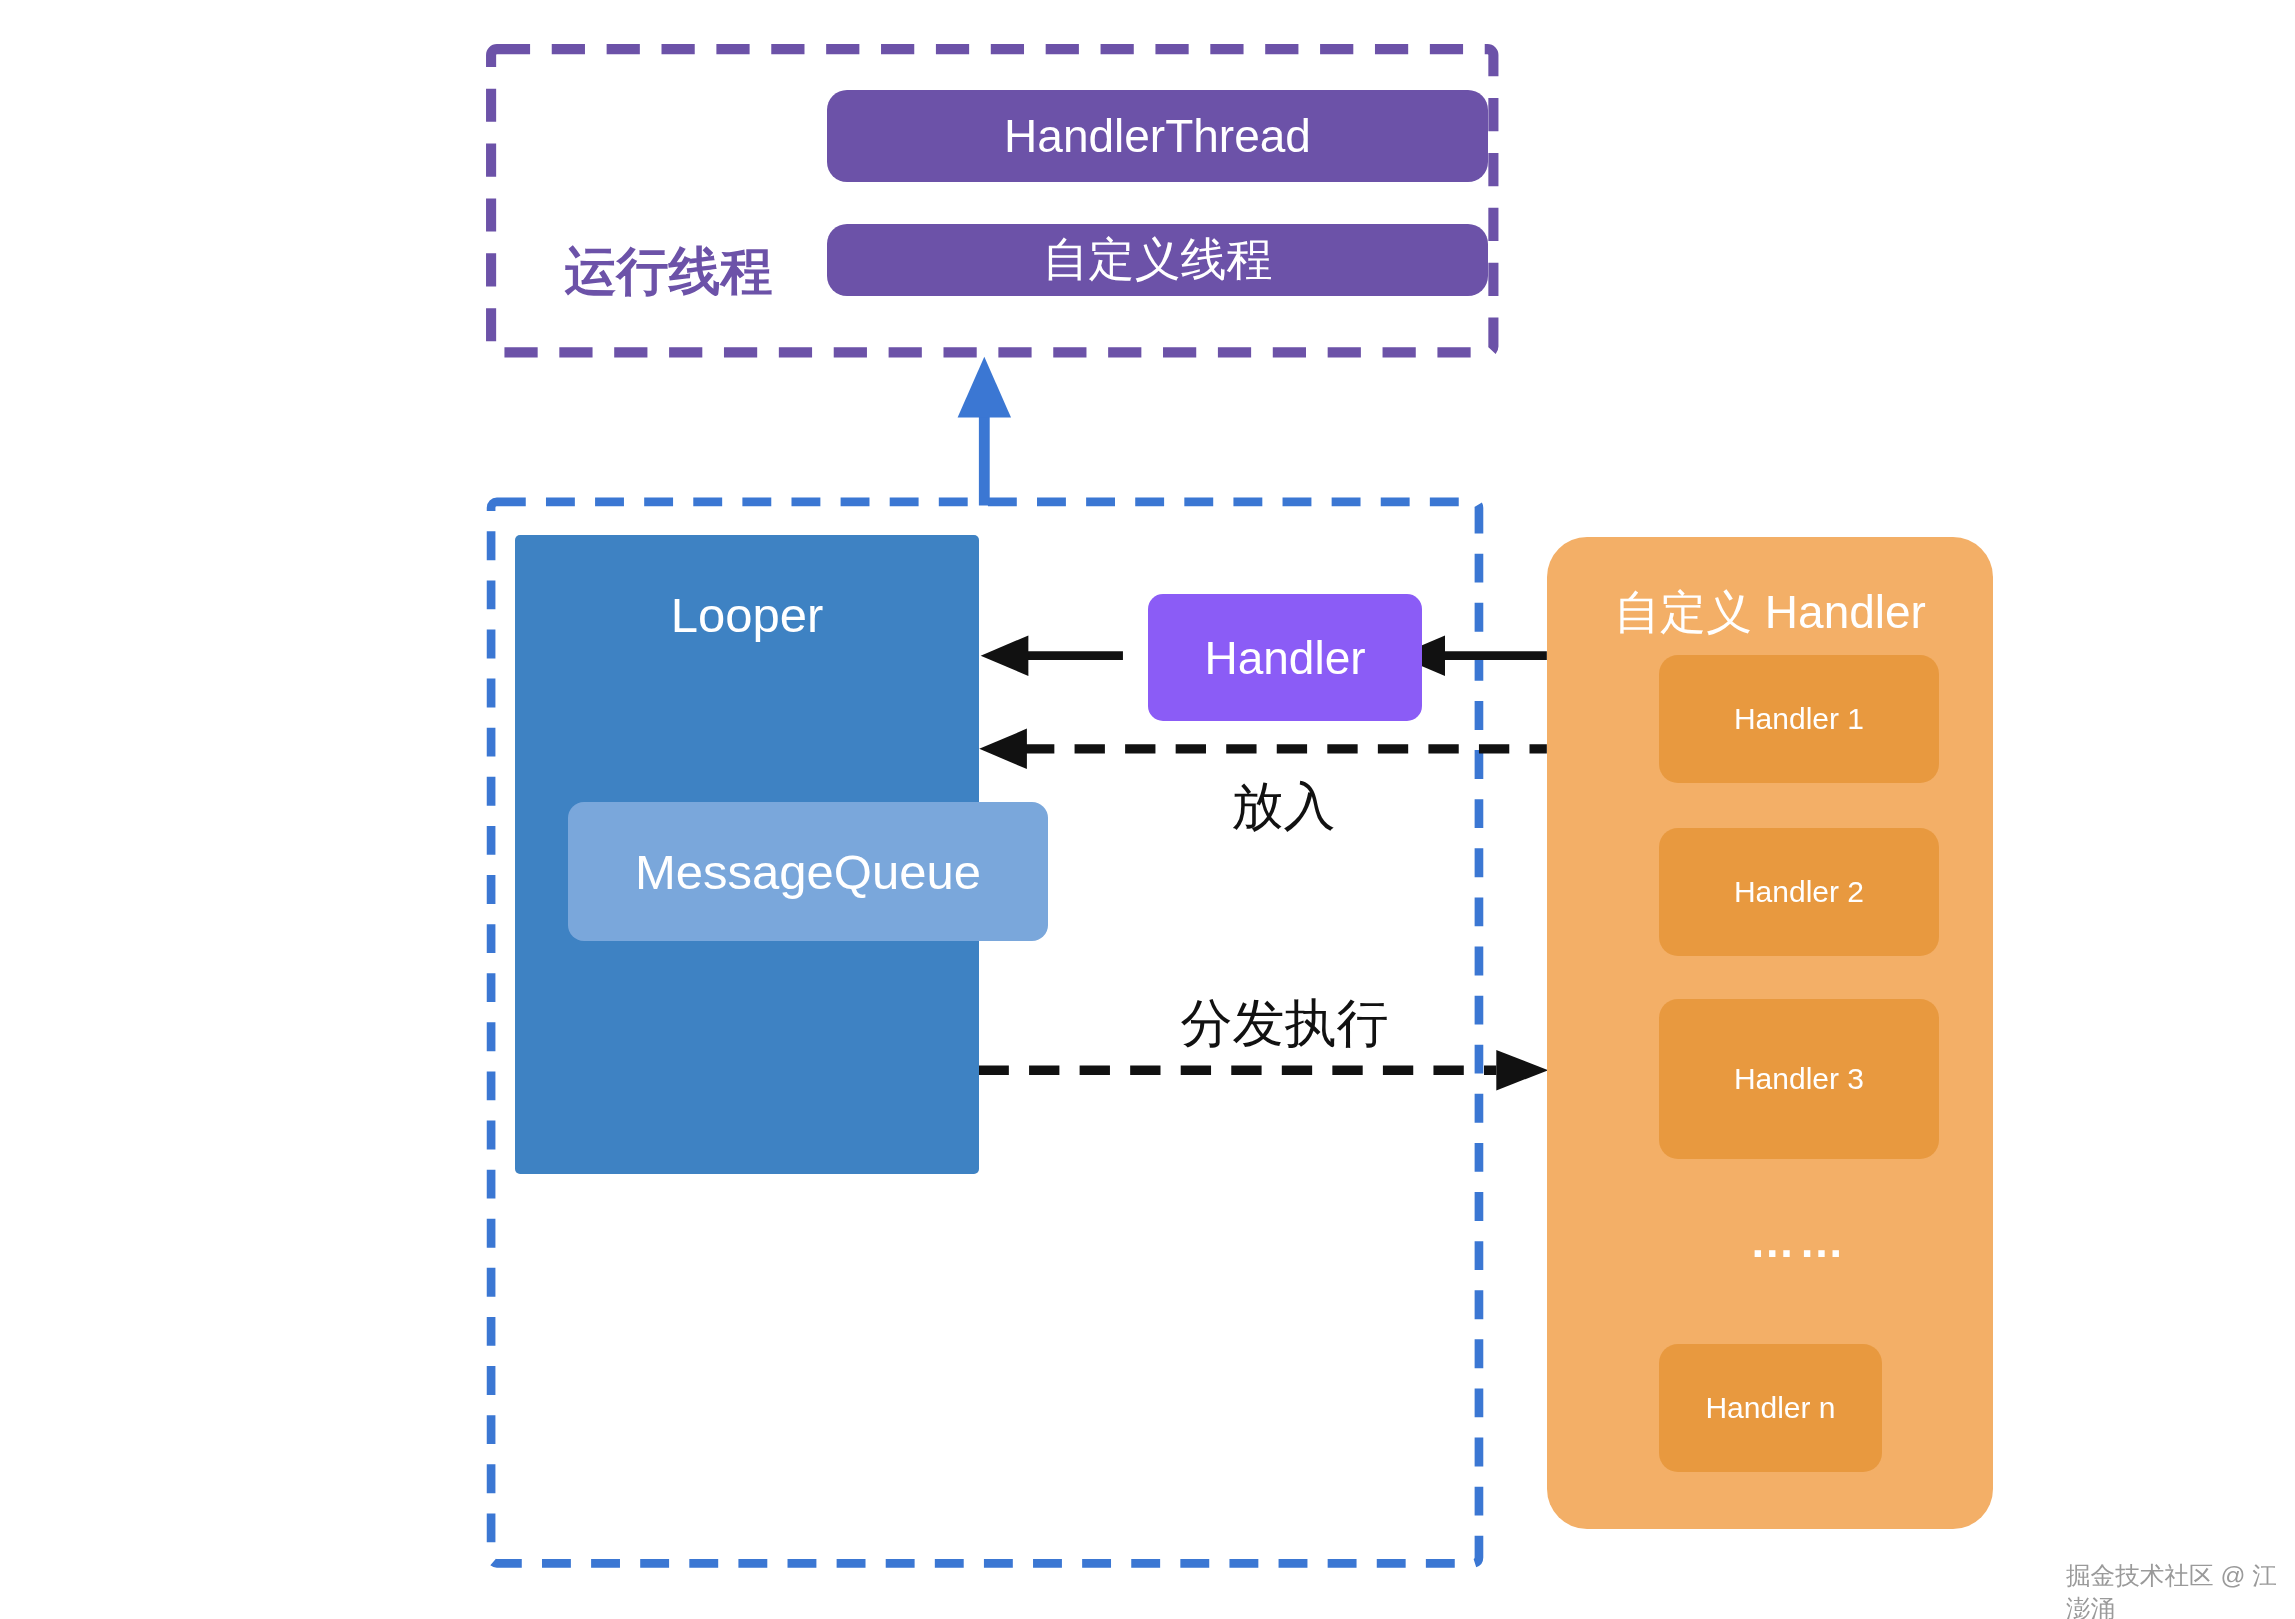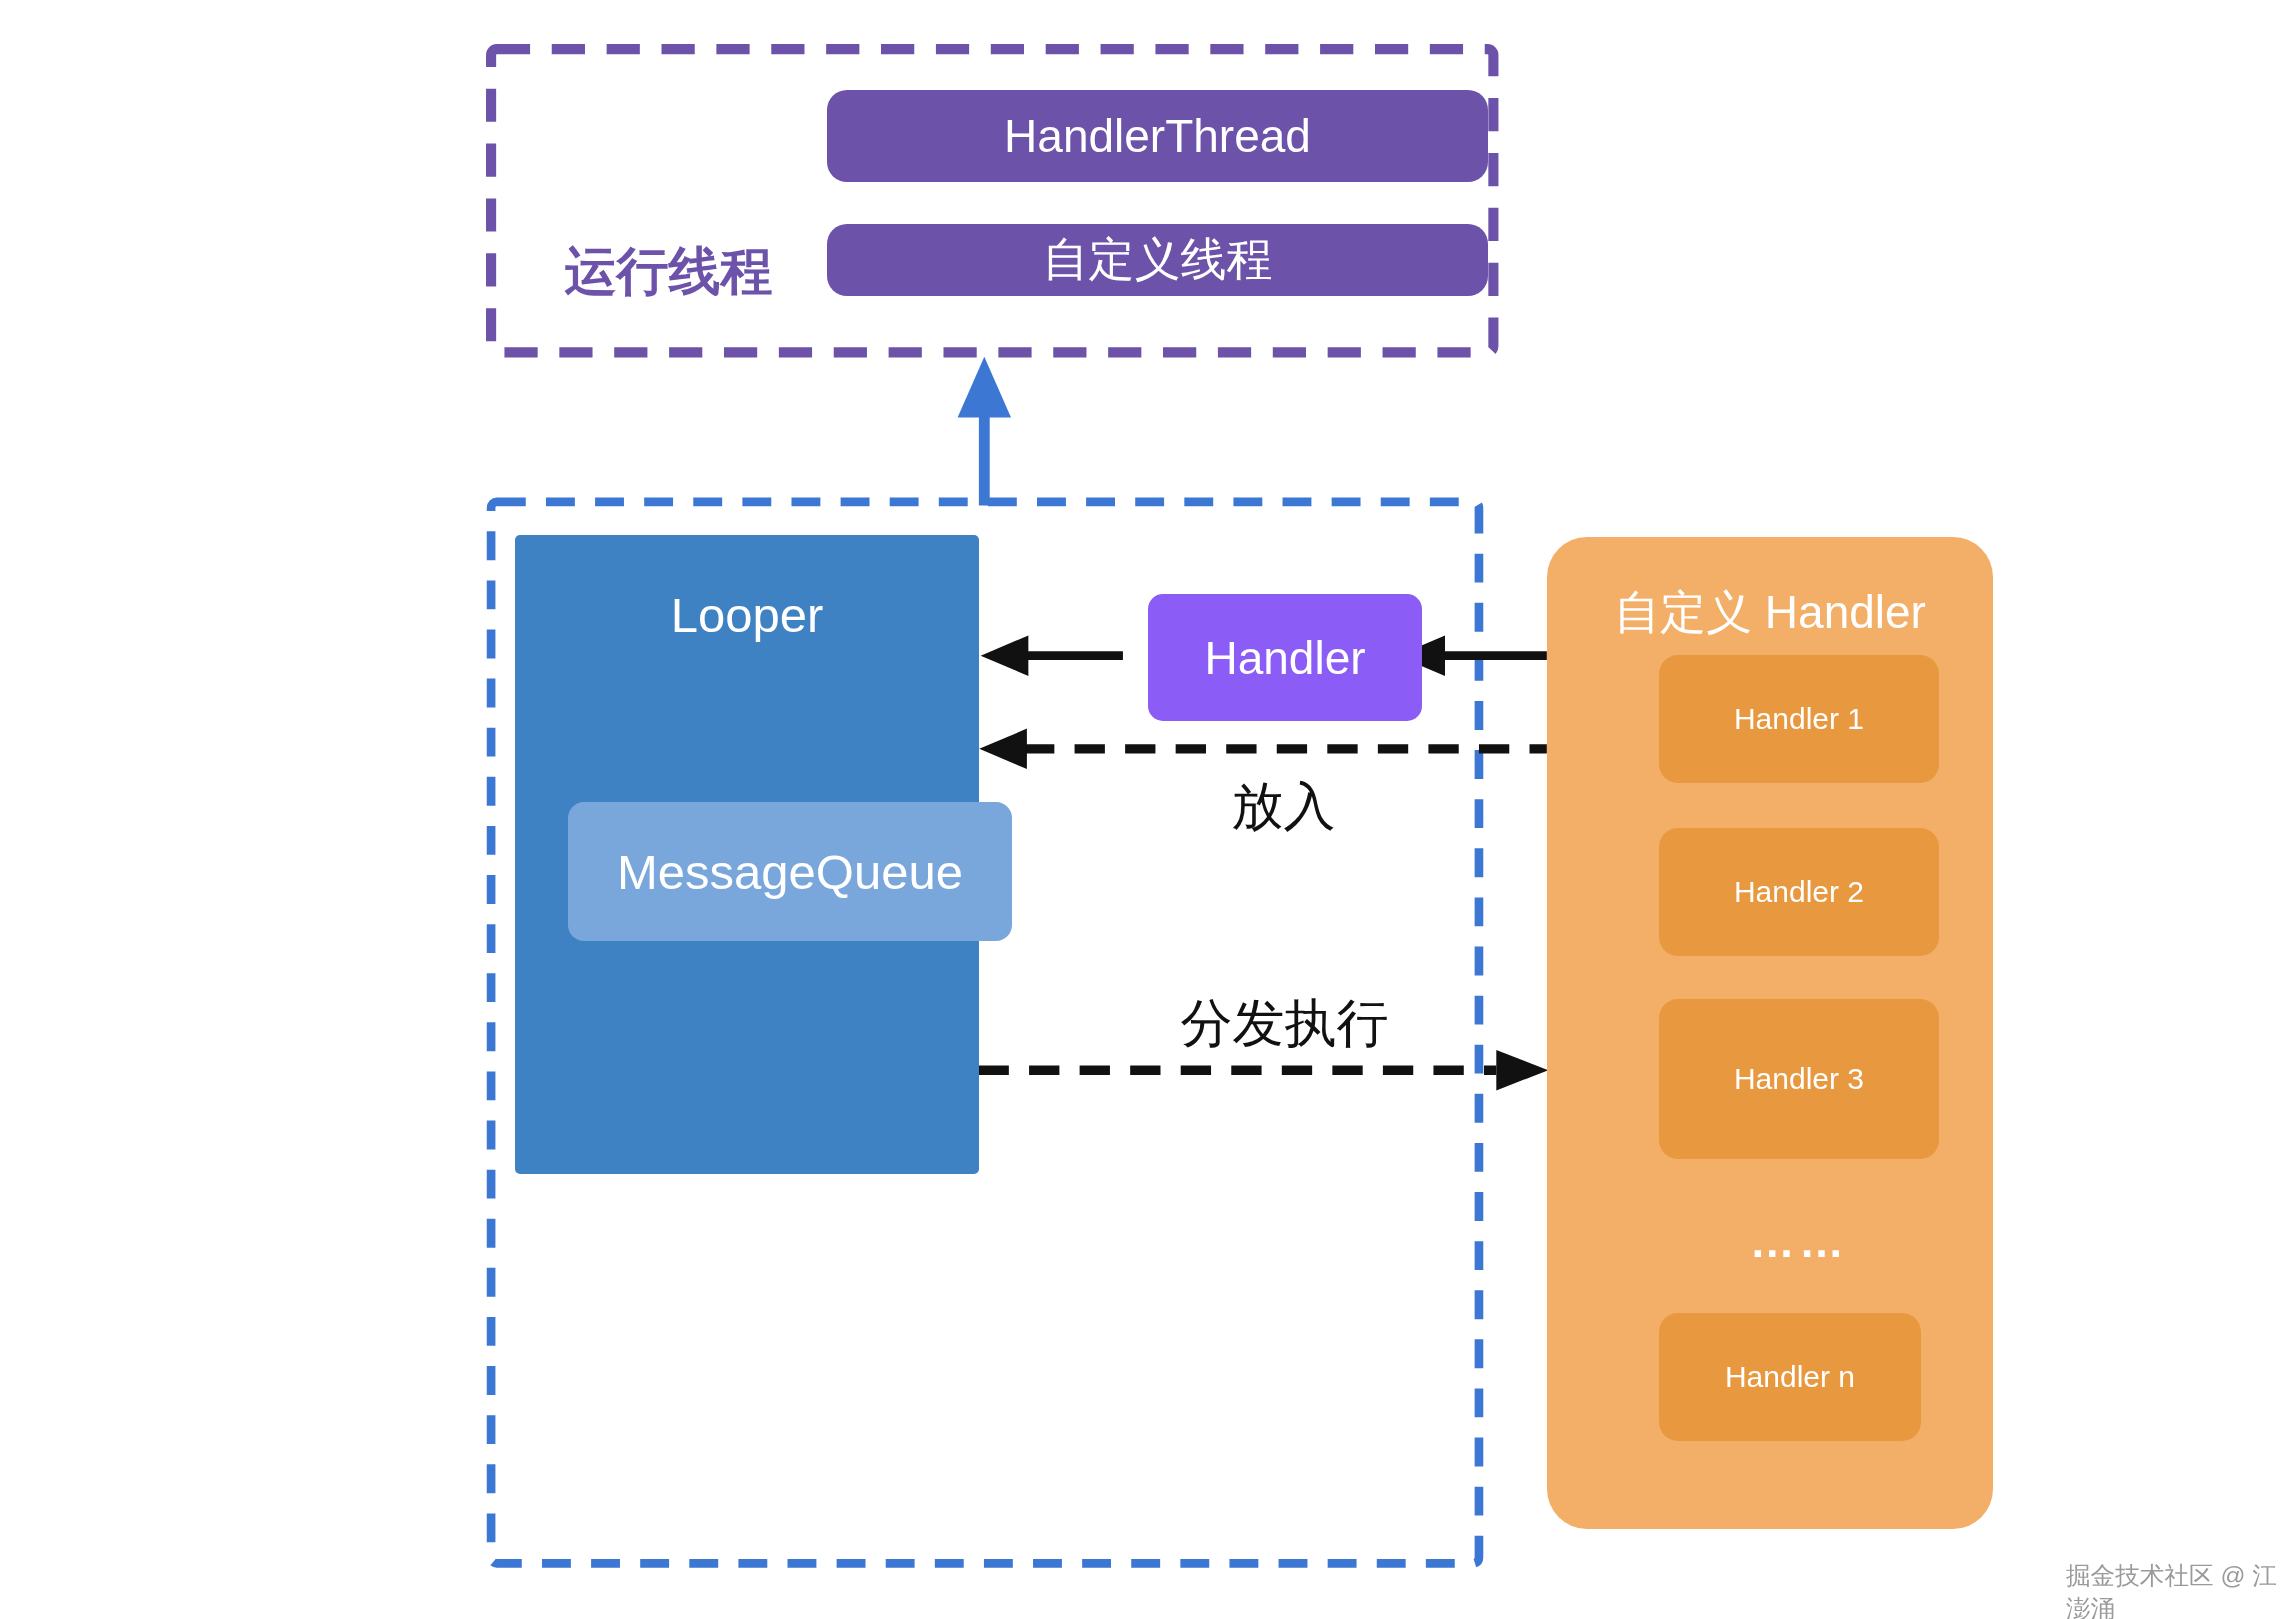--- a/index.html
+++ b/index.html
@@ -74,21 +74,21 @@
   </svg>
 
   <div class="abs run-thread-label center" style="left:535px;top:246px;width:217px;height:52px;">运行线程</div>
 
   <div class="abs purple-box center" style="left:802px;top:90px;width:661px;height:92px;">HandlerThread</div>
 
   <div class="abs purple-box center" style="left:802px;top:224px;width:661px;height:72px;">自定义线程</div>
 
   <div class="abs looper-box" style="left:515px;top:535px;width:464px;height:639px;">
     <div class="looper-label">Looper</div>
-    <div class="abs mq-box center" style="left:28px;top:267px;width:444px;height:139px;">MessageQueue</div>
+    <div class="abs mq-box center" style="left:28px;top:267px;width:480px;height:139px;">MessageQueue</div>
   </div>
 
   <div class="abs handler-box center" style="left:1123px;top:594px;width:274px;height:127px;">Handler</div>
 
   <div class="abs flow-label center" style="left:1150px;top:778px;width:217px;height:58px;">放入</div>
 
 
   <div class="abs flow-label center" style="left:1151px;top:995px;width:217px;height:58px;">分发执行</div>
 
 
@@ -96,19 +96,19 @@
     <div class="panel-title">自定义 Handler</div>
 
     <div class="abs panel-item center" style="left:87px;top:118px;width:280px;height:128px;">Handler 1</div>
 
     <div class="abs panel-item center" style="left:87px;top:291px;width:280px;height:128px;">Handler 2</div>
 
     <div class="abs panel-item center" style="left:87px;top:462px;width:280px;height:160px;">Handler 3</div>
 
     <div class="abs dots center" style="left:87px;top:672px;width:280px;height:65px;">……</div>
 
-    <div class="abs panel-item center" style="left:87px;top:776px;width:262px;height:128px;">Handler n</div>
+    <div class="abs panel-item center" style="left:87px;top:807px;width:223px;height:128px;">Handler n</div>
   </div>
 
   <div class="abs watermark" style="left:2066px;top:1559px;width:231px;height:32px;">掘金技术社区 @ 江澎涌</div>
 
 </div>
 
 
 </body></html>

